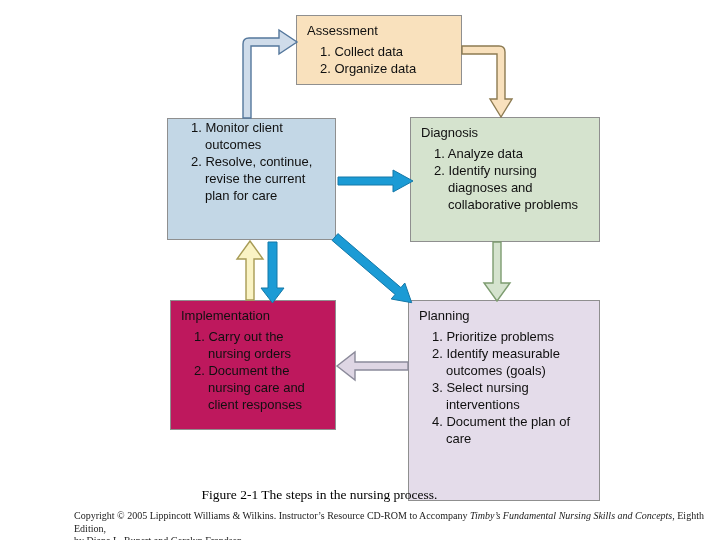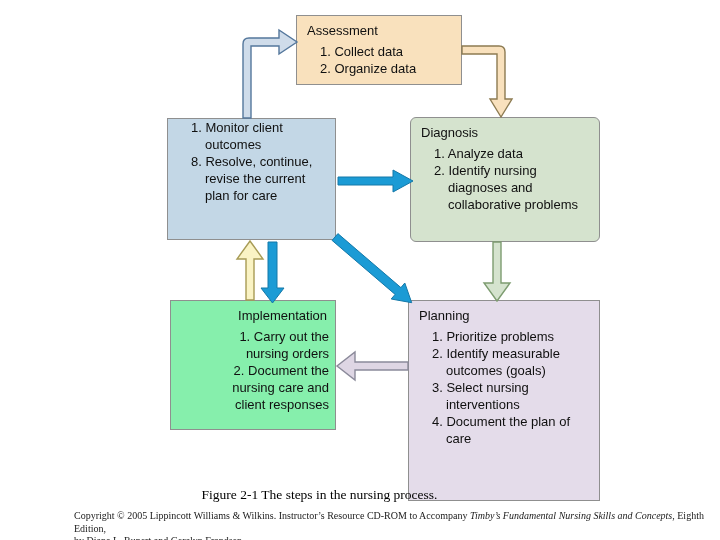--- a/index.html
+++ b/index.html
@@ -13,21 +13,21 @@
     color:#101010; z-index:1;
   }
   .box-title { margin:6px 8px 4px 10px; font-size:13px; line-height:17px; }
   .box-items { }
   .item {
     margin:0 6px 0 23px; padding-left:14px; text-indent:-14px;
     font-size:13px; line-height:17px; white-space:pre-line;
   }
   .box-assessment     { left:296px; top:15px;  width:166px; height:70px; }
   .box-evaluation     { left:167px; top:118px; width:169px; height:122px; }
-  .box-diagnosis      { left:410px; top:117px; width:190px; height:125px;border-radius:6px; }
+  .box-diagnosis      { left:410px; top:117px; width:190px; height:125px; }
   .box-implementation { left:170px; top:300px; width:166px; height:130px; }
   .box-planning       { left:408px; top:300px; width:192px; height:201px; }
   .figure-caption {
     position:absolute; left:0; top:487px; width:576px; padding-left:63px;
     box-sizing:border-box; text-align:center;
     font-family:"Liberation Serif", serif; font-size:13.5px; color:#000; z-index:3;
   }
   .copyright {
     position:absolute; left:74px; top:510px; width:640px;
     font-family:"Liberation Serif", serif; font-size:10px; line-height:12.5px;
@@ -45,37 +45,37 @@
     <div class="box-items">
         <div class="item">1. Collect data</div>
         <div class="item">2. Organize data</div>
       </div>
   </div>
 
   <div class="box box-evaluation" style="background-color: rgb(195, 215, 230); border-color: rgb(143, 143, 143);">
     <div class="box-items">
         <div class="item">1. Monitor client
 outcomes</div>
-        <div class="item">8. Resolve, continue,
+        <div class="item">2. Resolve, continue,
 revise the current
 plan for care</div>
       </div>
   </div>
 
   <div class="box box-diagnosis" style="background-color: rgb(213, 227, 206); border-color: rgb(143, 143, 143);">
     <div class="box-title">Diagnosis</div>
     <div class="box-items">
         <div class="item">1. Analyze data</div>
         <div class="item">2. Identify nursing
 diagnoses and
 collaborative problems</div>
       </div>
   </div>
 
-  <div class="box box-implementation" style="background-color: #86efac; border-color: rgb(143, 143, 143); text-align: right;">
+  <div class="box box-implementation" style="background-color: #be185d; border-color: rgb(143, 143, 143);">
     <div class="box-title">Implementation</div>
     <div class="box-items">
         <div class="item">1. Carry out the
 nursing orders</div>
         <div class="item">2. Document the
 nursing care and
 client responses</div>
       </div>
   </div>
 

